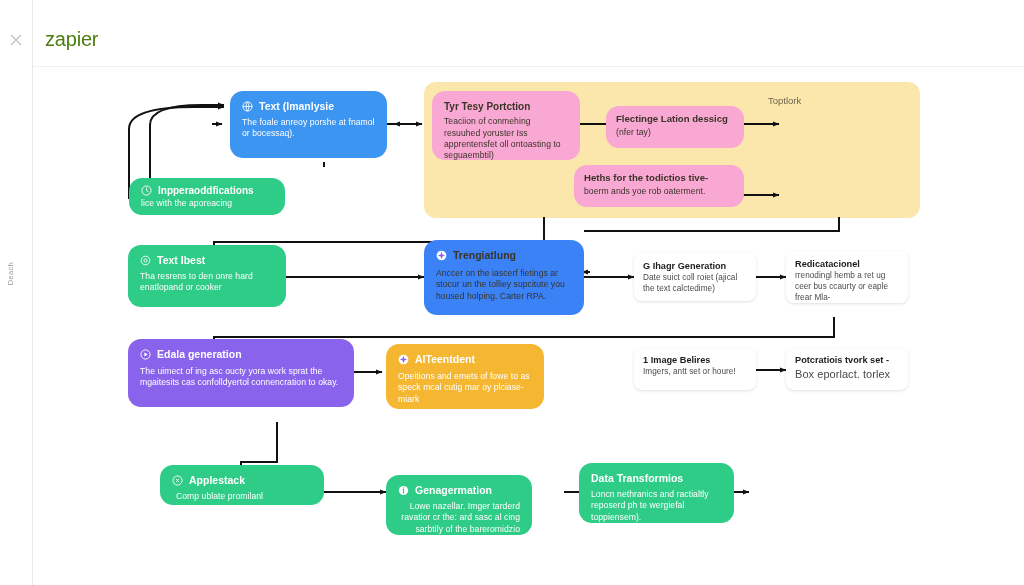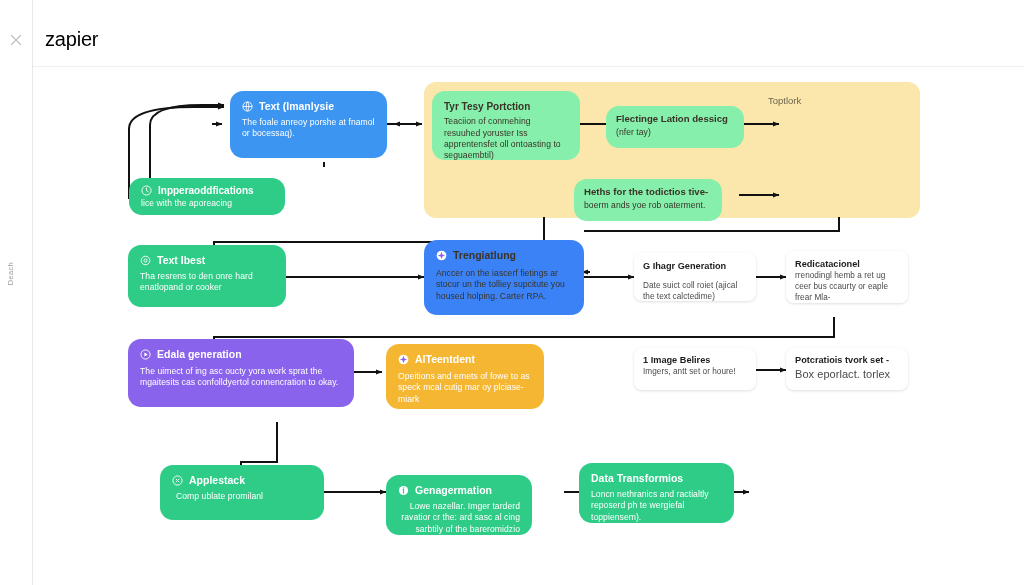--- a/index.html
+++ b/index.html
@@ -52,21 +52,21 @@
     left: 33px; top: 0;
     width: 991px; height: 66px;
     background: #ffffff;
     z-index: 4;
   }
   .brand {
     position: absolute;
     left: 12px; top: 28px;
     font-size: 20px;
     font-weight: 400;
-    color: #000000;
+    color: #4d7c0f;
     letter-spacing: -0.2px;
   }
   .header-rule {
     position: absolute;
     left: 33px; top: 66px;
     width: 991px; height: 1px;
     background: #f0f0f0;
   }
 
   
@@ -118,21 +118,21 @@
     flex: 0 0 11px;
     display: block;
   }
 
   
   .n-blue   { background:#3c95f0; color:#ffffff; }
   .n-green  { background:#2ecc87; color:#ffffff; }
   .n-purple { background:#8a63ec; color:#ffffff; }
   .n-amber  { background:#f5b731; color:#ffffff; }
   .n-yellow { background:#3b82f6; color:#3a3326; }
-  .n-cream  { background:#86efac; color:#3a3326; }
+  .n-cream  { background:#f9a8d4; color:#3a3326; }
   .n-white  { background:#ffffff; color:#2a2a2a; box-shadow:0 1px 3px rgba(0,0,0,.13); }
 
   .n-yellow .node-head, .n-cream .node-head { color:#3a3326; }
   .n-white  .node-head { color:#1d1d1d; }
   .n-white  .node-body { color:#4a4a4a; }
 
   .blurry { filter: blur(0.32px); border-radius: 13px; }
 </style>
 </head>
 <body>
@@ -246,21 +246,21 @@
       <div class="node-body">Teaciion of conmehing resuuhed yoruster Iss apprentensfet oll ontoasting to seguaembtil)</div>
     </div>
 
     <div class="node n-cream blurry" style="left:572px; top:39px; width:138px; height:42px; padding:7px 10px;">
       <div class="node-head" style="font-size:9.6px; margin-bottom:1px;">
         <span>Flectinge Lation dessicg</span>
       </div>
       <div class="node-body">(nfer tay)</div>
     </div>
 
-    <div class="node n-cream blurry" style="left:540px; top:112px; width:148px; height:42px; padding:7px 10px;">
+    <div class="node n-cream blurry" style="left:540px; top:98px; width:170px; height:42px; padding:7px 10px;">
       <div class="node-head" style="font-size:9.6px; margin-bottom:1px;">
         <span>Heths for the todictios tive-</span>
       </div>
       <div class="node-body">boerm ands yoe rob oaterment.</div>
     </div>
 
     <div class="node n-green blurry" style="left:94px; top:178px; width:158px; height:62px;">
       <div class="node-head">
         <svg class="gicon" viewBox="0 0 12 12">
           <circle cx="6" cy="6" r="4.7" fill="none" stroke="#ffffff" stroke-width="1"></circle>
@@ -276,21 +276,21 @@
         <svg class="gicon" viewBox="0 0 12 12">
           <circle cx="6" cy="6" r="5.3" fill="#ffffff"></circle>
           <path d="M6,2 L7,5 L10,6 L7,7 L6,10 L5,7 L2,6 L5,5 Z" fill="#8a63ec"></path>
         </svg>
         <span>Trengiatlung</span>
       </div>
       <div class="node-body" style="margin-top:5px;">Anccer on the iascerf fietings ar stocur un the tolliey supcitute you housed holping. Carter RPA.</div>
     </div>
 
     <div class="node n-white blurry" style="left:600px; top:186px; width:122px; height:48px; padding:7px 9px; border-radius:8px;">
-      <div class="node-head" style="font-size:9.2px; margin-bottom:9px;">
+      <div class="node-head" style="font-size:9.2px; margin-bottom:1px;">
         <span>G Ihagr Generation</span>
       </div>
       <div class="node-body" style="font-size:8.2px;">Date suict coll roiet (ajical the text calctedime)</div>
     </div>
 
     <div class="node n-white blurry" style="left:752px; top:184px; width:122px; height:52px; padding:7px 9px; border-radius:8px;">
       <div class="node-head" style="font-size:9.2px; margin-bottom:1px;">
         <span>Redicatacionel</span>
       </div>
       <div class="node-body" style="font-size:8.2px;">rrenodingl hemb a ret ug ceer bus ccaurty or eaple frear Mla-</div>
@@ -325,21 +325,21 @@
       <div class="node-body" style="font-size:8.2px;">Imgers, antt set or houre!</div>
     </div>
 
     <div class="node n-white blurry" style="left:752px; top:281px; width:122px; height:42px; padding:6px 9px; border-radius:8px;">
       <div class="node-head" style="font-size:9.2px; margin-bottom:1px;">
         <span>Potcratiois tvork set -</span>
       </div>
       <div class="node-body" style="font-size:11px;">Box eporlact. torlex</div>
     </div>
 
-    <div class="node n-green blurry" style="left:126px; top:398px; width:164px; height:55px;">
+    <div class="node n-green blurry" style="left:126px; top:398px; width:164px; height:40px;">
       <div class="node-head">
         <svg class="gicon" viewBox="0 0 12 12">
           <circle cx="6" cy="6" r="5" fill="none" stroke="#ffffff" stroke-width="1"></circle>
           <path d="M4.2,4.2 L7.8,7.8 M7.8,4.2 L4.2,7.8" stroke="#ffffff" stroke-width="1" fill="none"></path>
         </svg>
         <span>Applestack</span>
       </div>
       <div class="node-body" style="margin-left:4px;">Comp ublate promilanl</div>
     </div>
 

